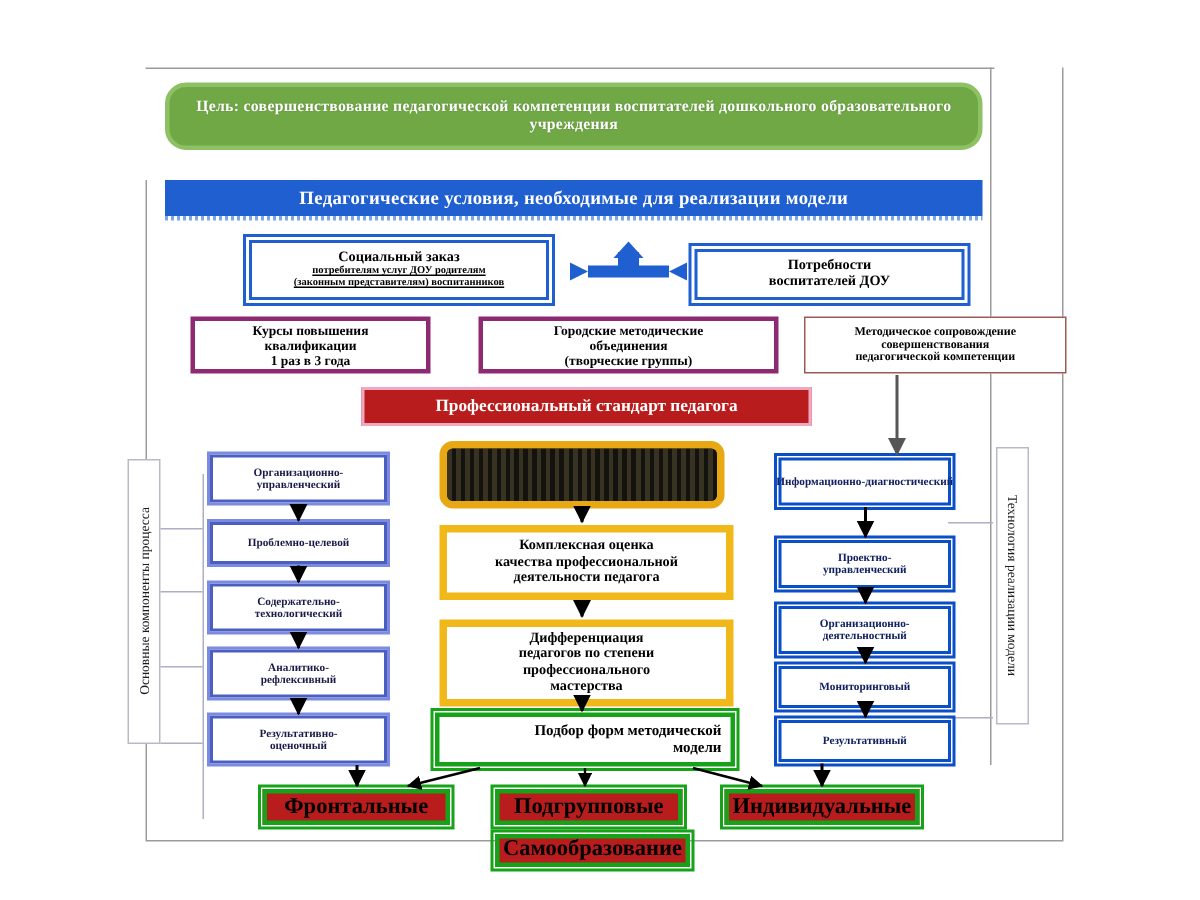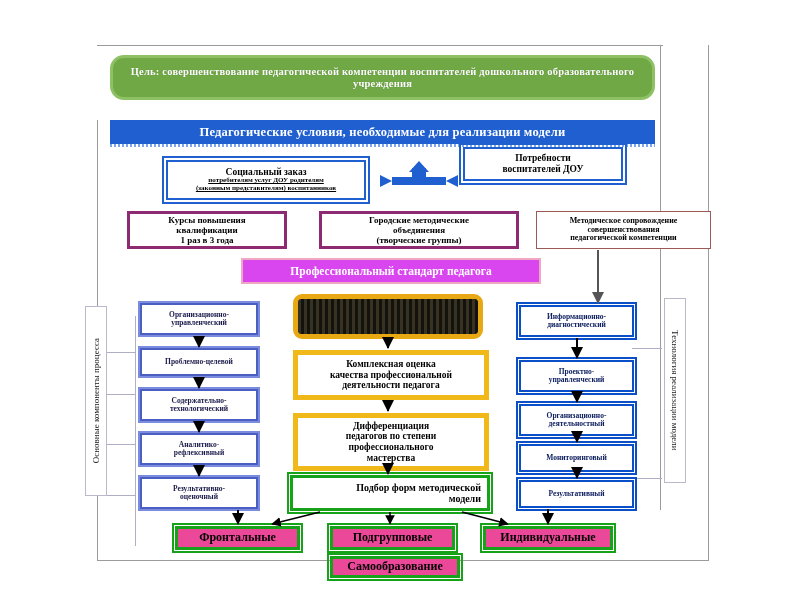--- a/index.html
+++ b/index.html
@@ -65,21 +65,21 @@
   
   .darkred{
     background:#ffffff;
     border:1.5px solid #9c5a56;
     color:#000000;
     font-weight:bold;
     font-size:8px;
   }
   
   .crimson{
-    background:#d946ef;
+    background:#b91c1c;
     border:2px solid #f0a8c2;
     color:#ffffff;
     font-weight:bold;
     font-size:11.5px;
   }
   
   .darkbox{
     background:#231f14;
     border:5px solid #e8a813;
     border-radius:9px;
@@ -124,27 +124,28 @@
     background:#ffffff;
     border:3px solid #16a319;
     outline:2px solid #16a319;
     outline-offset:1px;
     color:#000000;
     font-weight:bold;
     font-size:10px;
     text-align:right;
   }
   .greensm{
-    background:#ec4899;
+    background:#b91c1c;
     border:3px solid #16a319;
     outline:2px solid #16a319;
     outline-offset:1px;
     color:#000000;
     font-weight:bold;
-    font-size:12px;
+    font-size:15px;
+    align-items:flex-end;
   }
   
   .vlabel{
     position:absolute;
     box-sizing:border-box;
     background:#ffffff;
     border:1px solid #b9b9c9;
     display:flex;align-items:center;justify-content:center;
   }
   .vlabel span{
@@ -183,21 +184,21 @@
     <span class="t">Педагогические условия, необходимые для реализации модели</span>
   </div>
   <div class="banner-dots" style="left:110px;top:144px;width:545px;"></div>
 
   <div class="box blue2" style="left:166px;top:160px;width:200px;height:40px;padding:12px 4px;flex-direction:column;">
     <span class="t big">Социальный заказ</span>
     <span class="t small">потребителям услуг ДОУ родителям</span>
     <span class="t small">(законным представителям) воспитанников</span>
   </div>
 
-  <div class="box blue2" style="left:463px;top:147px;width:160px;height:34px;padding:2px 4px;flex-direction:column;">
+  <div class="box blue2" style="left:463px;top:166px;width:180px;height:34px;padding:2px 4px;flex-direction:column;">
     <span class="t big">Потребности</span>
     <span class="t big">воспитателей ДОУ</span>
   </div>
 
   <div class="box purple" style="left:127px;top:211px;width:160px;height:38px;padding:2px 4px;flex-direction:column;">
     <span class="t">Курсы повышения</span>
     <span class="t">квалификации</span>
     <span class="t">1 раз в 3 года</span>
   </div>
 
@@ -270,21 +271,21 @@
   </div>
   <div class="box colblue" style="left:140px;top:433px;width:118px;height:32px;flex-direction:column;padding:2px;">
     <span class="t">Аналитико-</span>
     <span class="t">рефлексивный</span>
   </div>
   <div class="box colblue" style="left:140px;top:477px;width:118px;height:32px;flex-direction:column;padding:2px;">
     <span class="t">Результативно-</span>
     <span class="t">оценочный</span>
   </div>
 
-  <div class="box colblue2" style="left:519px;top:305px;width:115px;height:32px;flex-direction:column;padding:2px;">
+  <div class="box colblue2" style="left:519px;top:305px;width:115px;height:32px;padding:2px;">
     <span class="t">Информационно-</span>
     <span class="t">диагностический</span>
   </div>
   <div class="box colblue2" style="left:519px;top:360px;width:115px;height:32px;flex-direction:column;padding:2px;">
     <span class="t">Проектно-</span>
     <span class="t">управленческий</span>
   </div>
   <div class="box colblue2" style="left:519px;top:404px;width:115px;height:32px;flex-direction:column;padding:2px;">
     <span class="t">Организационно-</span>
     <span class="t">деятельностный</span>

